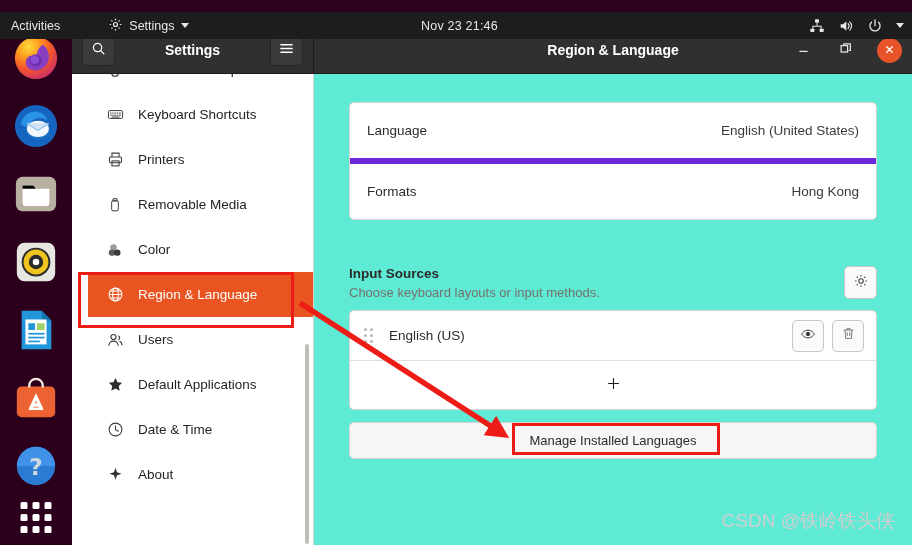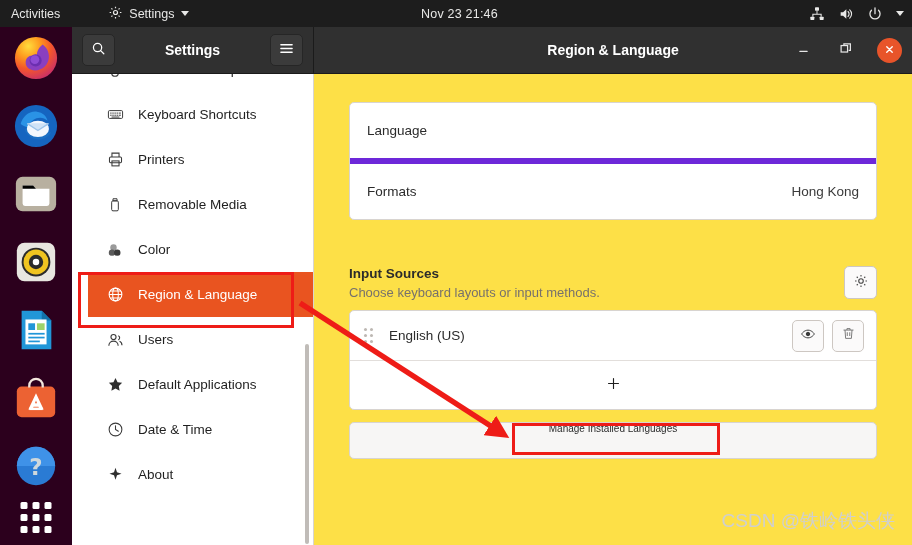--- a/index.html
+++ b/index.html
@@ -10,21 +10,21 @@
     background: #2c2c2c;
   }
   #root {
     position: relative;
     width: 912px; height: 545px;
     background: #2c001e;
   }
 
   
   .topbar {
-    position: absolute; left: 0; top: 0;
+    position: absolute; left: 0; top: 12px;
     width: 912px; height: 27px;
     background: #1d1d1d;
     display: flex; align-items: center;
     color: #e8e8e7;
     font-size: 12.5px;
     z-index: 50;
   }
   .tb-activities { margin-left: 11px; }
   .tb-appmenu {
     display: flex; align-items: center; gap: 6px;
@@ -163,21 +163,21 @@
     color: #ffffff;
   }
   .sb-scroll {
     position: absolute; right: 4px; top: 270px;
     width: 4px; height: 200px;
     background: #c0bcb8; border-radius: 2px;
   }
 
   .content {
     flex: 1;
-    background: #fde047;
+    background: #5eead4;
     position: relative;
     box-sizing: border-box;
     padding: 28px 35px 0 35px;
   }
   .card {
     background: #ffffff;
     border: 1px solid #d8d4d0;
     border-radius: 5px;
     overflow: hidden;
   }
@@ -229,22 +229,22 @@
   .add-row {
     height: 48px;
     display: flex; align-items: center; justify-content: center;
   }
   .manage-bar {
     margin-top: 12px;
     height: 35px;
     background: #f7f6f5;
     border: 1px solid #d8d4d0;
     border-radius: 5px;
-    display: flex; align-items: flex-start; justify-content: center;
-    font-size: 10px; color: #2b2b2b;
+    display: flex; align-items: center; justify-content: center;
+    font-size: 13px; color: #2b2b2b;
   }
 
   
   .anno-box {
     position: absolute;
     border: 3px solid #ee1c17;
     box-sizing: border-box;
     z-index: 60;
     pointer-events: none;
   }
@@ -552,20 +552,21 @@
 
         </div>
         <div class="sb-scroll"></div>
       </div>
 
       <div class="content">
 
         <div class="card">
           <div class="row">
             <span>Language</span>
+            <span class="val">English (United States)</span>
           </div>
           <div class="row">
             <span>Formats</span>
             <span class="val">Hong Kong</span>
           </div>
         </div>
 
         <div class="sec-head">
           <div>
             <div class="sec-title">Input Sources</div>

